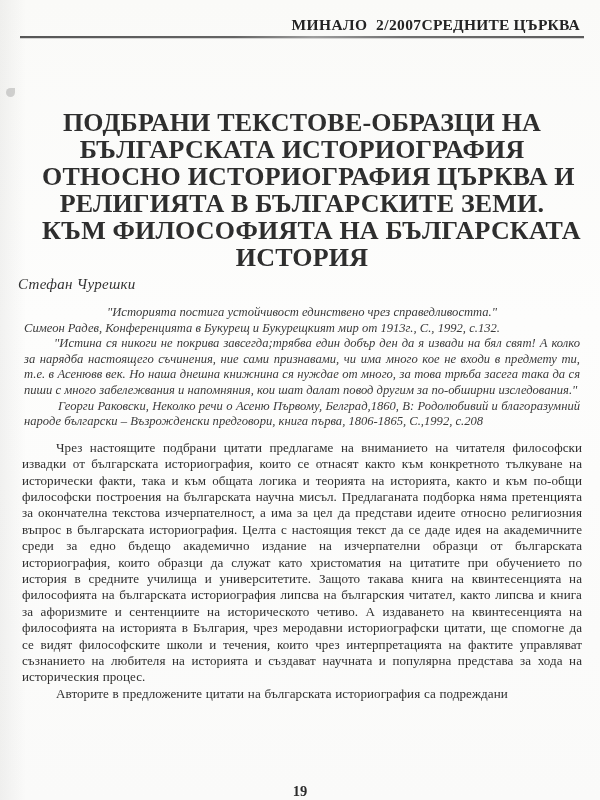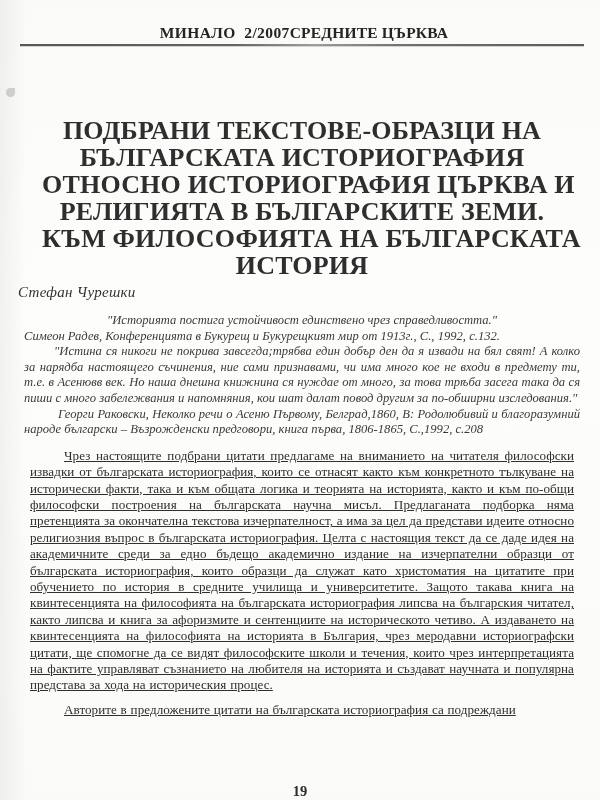--- a/index.html
+++ b/index.html
@@ -28,23 +28,23 @@
   .page-inner {
     position: absolute;
     left: 0; right: 0; top: 0; bottom: 0;
     padding: 0 14px 0 18px;
     box-sizing: border-box;
   }
 
   
   .runhead {
     display: flex;
-    justify-content: center;
+    justify-content: flex-end;
     align-items: flex-end;
-    padding: 24px 6px 1px 10px;
+    padding: 16px 6px 1px 10px;
     font-weight: bold;
     font-size: 15.5px;
     letter-spacing: 0.4px;
     color: #242424;
   }
   .runhead .left  { white-space: pre; }
   .runhead .right { white-space: pre; letter-spacing: 0.2px; }
   .rule {
     height: 2px;
     margin: 1px 2px 0 2px;
@@ -108,23 +108,22 @@
   .body-text {
     margin: 10px 4px 0 4px;
     font-size: 13.1px;
     line-height: 16.4px;
     text-align: justify;
     color: #2f2f2f;
     letter-spacing: 0.05px;
     word-spacing: 0.4px;
   }
   .body-text p {
-    margin: 8px;
+    margin: 0;
     text-indent: 34px;
-    text-decoration: underline;
   }
   .body-text p + p { margin-top: 0; }
 
   
   .folio {
     position: absolute;
     left: 0; right: 0;
     bottom: 0;
     text-align: center;
     font-weight: bold;

